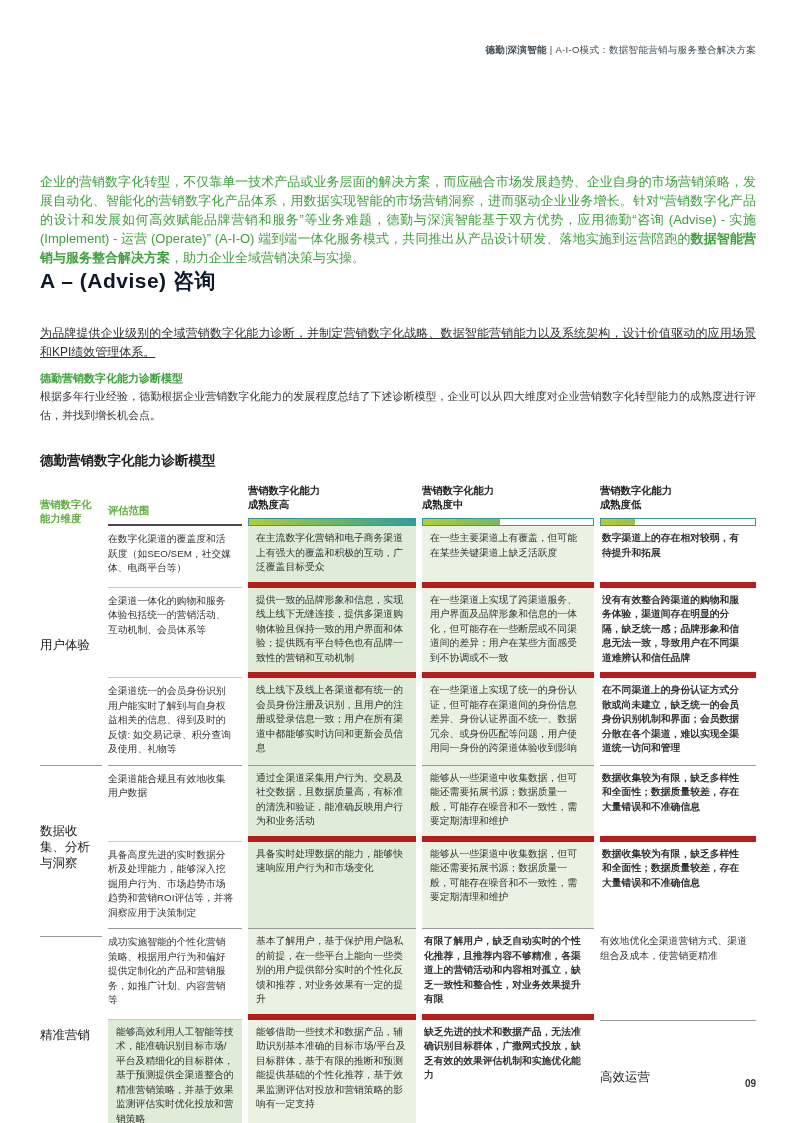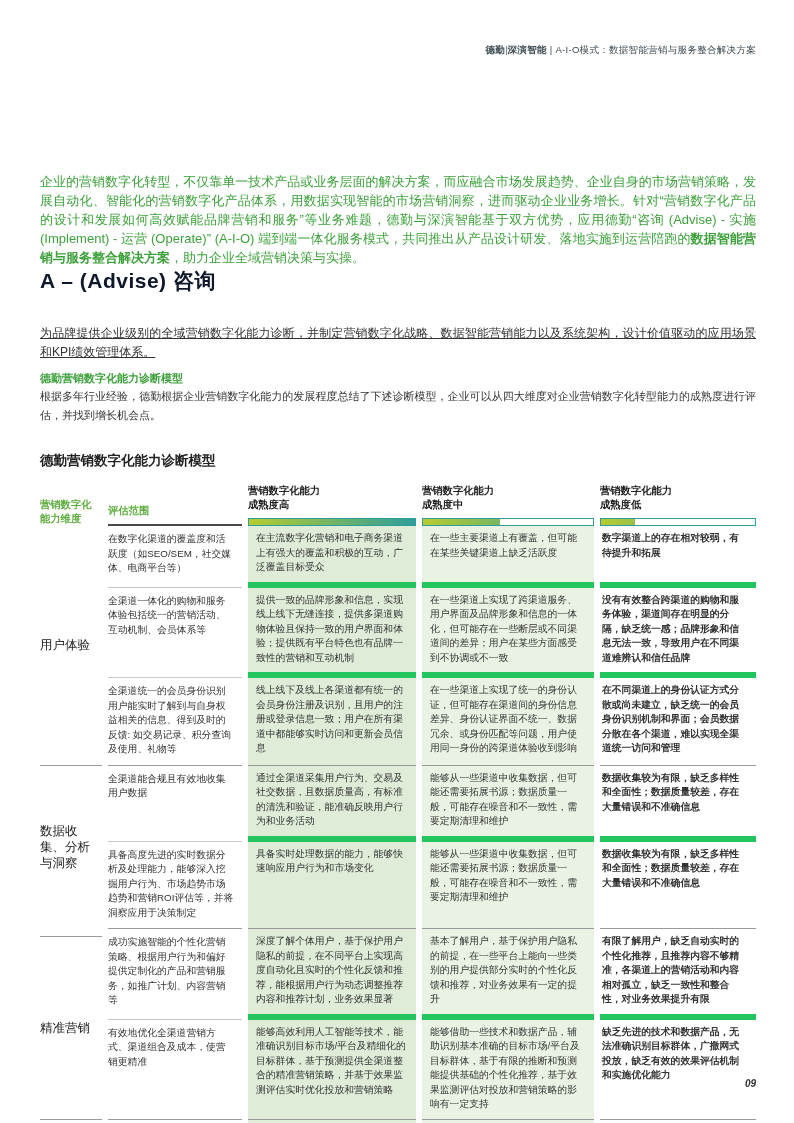--- a/index.html
+++ b/index.html
@@ -47,26 +47,26 @@
   .c-dim {
     display:flex; align-items:center;
     font-size:12.5px; font-weight:normal; color:#222; line-height:16px;
   }
   .c-scope { padding:6px 8px 8px 0; }
   .c-scope.sub-sep { border-bottom:1px solid #c9c9c9; }
   .c-mat { padding:5px 8px 7px 8px; }
   .c-high { background:#dfecd7; }
   .c-mid  { background:#eaf3e3; }
   .c-low  { background:#ffffff; padding-left:2px;font-weight:bold; }
-  .gap-below { border-bottom:6px solid #22c55e; }
+  .gap-below { border-bottom:6px solid #b91c1c; }
   .group-top { border-top:1px solid #9a9a9a; }
 
   .page-number {
     position:absolute; right:38px; bottom:34px;
-    font-size:10px; font-weight:bold; color:#333;font-style:italic;
+    font-size:10px; font-weight:bold; color:#333;
   }
 </style>
 </head>
 <body>
 
 <div class="page">
 
   <div class="page-header">
     <span class="brand">德勤|深演智能</span><span> | </span><span>A-I-O模式：数据智能营销与服务整合解决方案</span>
   </div>
@@ -127,21 +127,20 @@
         <div class="c-scope sub-sep group-top">全渠道能合规且有效地收集用户数据</div>
         <div class="c-mat c-high gap-below group-top">通过全渠道采集用户行为、交易及社交数据，且数据质量高，有标准的清洗和验证，能准确反映用户行为和业务活动</div>
         <div class="c-mat c-mid gap-below group-top">能够从一些渠道中收集数据，但可能还需要拓展书源；数据质量一般，可能存在噪音和不一致性，需要定期清理和维护</div>
         <div class="c-mat c-low gap-below group-top">数据收集较为有限，缺乏多样性和全面性；数据质量较差，存在大量错误和不准确信息</div>
         <div class="c-scope">具备高度先进的实时数据分析及处理能力，能够深入挖掘用户行为、市场趋势市场趋势和营销ROI评估等，并将洞察应用于决策制定</div>
         <div class="c-mat c-high">具备实时处理数据的能力，能够快速响应用户行为和市场变化</div>
         <div class="c-mat c-mid">能够从一些渠道中收集数据，但可能还需要拓展书源；数据质量一般，可能存在噪音和不一致性，需要定期清理和维护</div>
         <div class="c-mat c-low">数据收集较为有限，缺乏多样性和全面性；数据质量较差，存在大量错误和不准确信息</div>
         <div class="c-dim group-top" style="grid-row: span 2; margin-top: 8px;">精准营销</div>
         <div class="c-scope sub-sep group-top">成功实施智能的个性化营销策略、根据用户行为和偏好提供定制化的产品和营销服务，如推广计划、内容营销等</div>
-        <div class="c-mat c-high gap-below group-top">深度了解个体用户，基于保护用户隐私的前提，在不同平台上实现高度自动化且实时的个性化反馈和推荐，能根据用户行为动态调整推荐内容和推荐计划，业务效果显著</div>
         <div class="c-mat c-mid gap-below group-top">基本了解用户，基于保护用户隐私的前提，在一些平台上能向一些类别的用户提供部分实时的个性化反馈和推荐，对业务效果有一定的提升</div>
         <div class="c-mat c-low gap-below group-top">有限了解用户，缺乏自动实时的个性化推荐，且推荐内容不够精准，各渠道上的营销活动和内容相对孤立，缺乏一致性和整合性，对业务效果提升有限</div>
         <div class="c-scope">有效地优化全渠道营销方式、渠道组合及成本，使营销更精准</div>
         <div class="c-mat c-high">能够高效利用人工智能等技术，能准确识别目标市场/平台及精细化的目标群体，基于预测提供全渠道整合的精准营销策略，并基于效果监测评估实时优化投放和营销策略</div>
         <div class="c-mat c-mid">能够借助一些技术和数据产品，辅助识别基本准确的目标市场/平台及目标群体，基于有限的推断和预测能提供基础的个性化推荐，基于效果监测评估对投放和营销策略的影响有一定支持</div>
         <div class="c-mat c-low">缺乏先进的技术和数据产品，无法准确识别目标群体，广撒网式投放，缺乏有效的效果评估机制和实施优化能力</div>
         <div class="c-dim group-top" style="grid-row: span 1;">高效运营</div>
         <div class="c-scope group-top">在个性化营销、数据分析及运营等方面具备高效自动化的服</div>
         <div class="c-mat c-high group-top">个性化营销，数据分析及运营高度自动化，人工参与度低</div>
         <div class="c-mat c-mid group-top">个性化营销、数据分析及运营自动化与手动干预并行，人工参与度适中</div>

